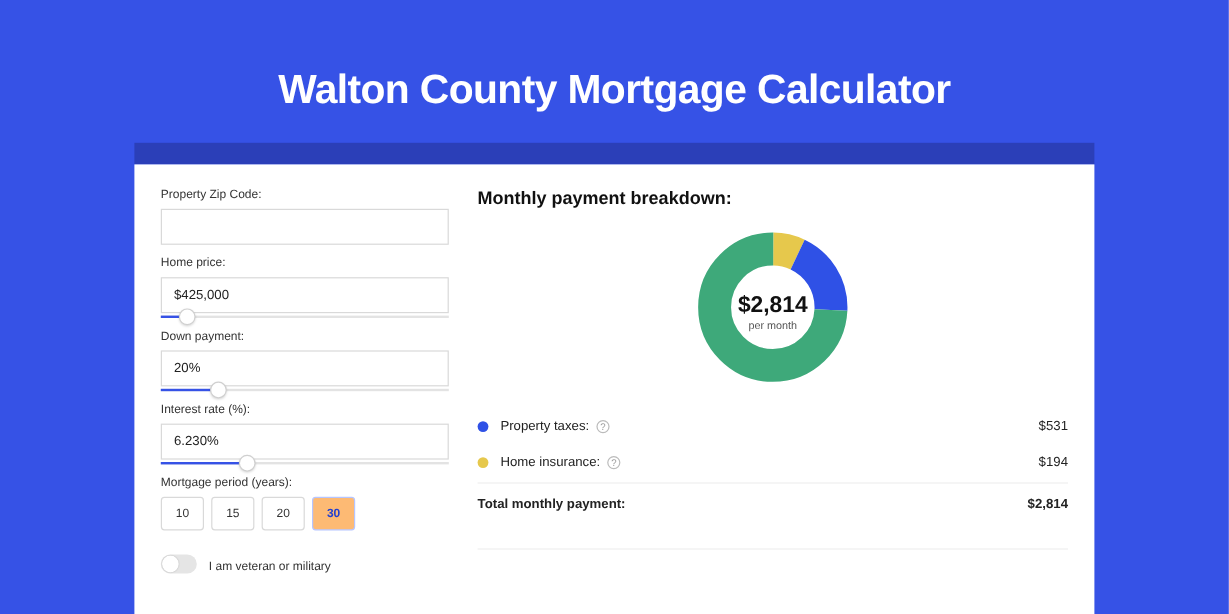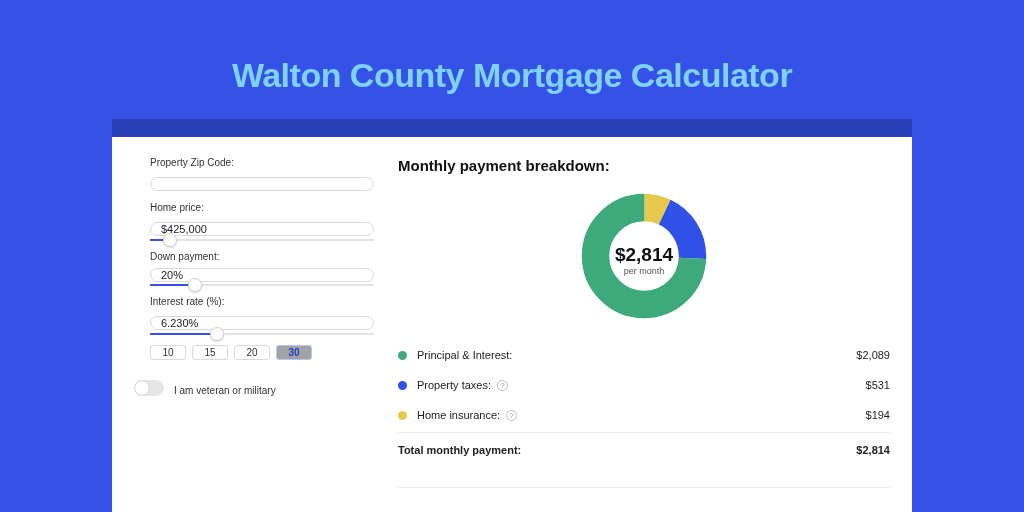--- a/index.html
+++ b/index.html
@@ -1,34 +1,34 @@
 <!DOCTYPE html>
 <html><head>
 <meta charset="utf-8">
 <style>
   * { box-sizing: border-box; margin: 0; padding: 0; }
   html, body { width: 1024px; height: 512px; overflow: hidden; font-family: Arial, Helvetica, sans-serif; }
   body { background: #3652e6; }
-  .title { text-align: center; padding-top: 56px; padding-bottom: 24px; color: #7dd3fc; font-size: 34px; font-weight: 800; letter-spacing: -0.5px; }
+  .title { text-align: center; padding-top: 56px; padding-bottom: 24px; color: #ffffff; font-size: 34px; font-weight: 800; letter-spacing: -0.5px; }
   .dark-band { background: #2b3fb8; height: 18px; margin: 0 112px; }
   .card { background: #fff; margin: 0 112px; height: 412px; padding: 20px 22px; display: flex; gap: 24px; }
   .left { width: 240px; }
   .right { flex: 1; }
   .field-label { font-size: 10px; color: #333; margin-bottom: 6px; }
-  .text-input { width: 100%; height: 14px; border: 1px solid #d9d9d9; border-radius: 10px; padding: 0 10px; font-size: 11px; color: #222; background: #fff; }
-  .block { margin-bottom: 10px; margin-left: 16px; }
+  .text-input { width: 100%; height: 30px; border: 1px solid #d9d9d9; border-radius: 0; padding: 0 10px; font-size: 11px; color: #222; background: #fff; }
+  .block { margin-bottom: 10px; }
   .slider-track { position: relative; height: 2px; background: #e3e3e3; margin-top: 2px; }
   .slider-fill { position: absolute; left: 0; top: 0; bottom: 0; background: #3652e6; }
   .slider-thumb { position: absolute; top: 50%; width: 14px; height: 14px; background: #fff; border: 1px solid #d0d0d0; border-radius: 50%; transform: translate(-50%, -50%); box-shadow: 0 1px 2px rgba(0,0,0,.15); }
   .row { display: flex; gap: 8px; }
   .row .text-input:first-child { flex: 1.7; }
   .row .text-input:last-child { flex: 1; }
   .period-btns { display: flex; gap: 6px; margin-top: 4px; }
-  .pbtn { width: 36px; height: 15px; border: 1px solid #d9d9d9; border-radius: 3px; background: #fff; font-size: 10px; color: #333; display: flex; align-items: center; justify-content: center; cursor: pointer; }
-  .pbtn.sel { background: #a3a3a3; border-color: #b6c5ff; color: #2240d0; font-weight: 600; }
+  .pbtn { width: 36px; height: 28px; border: 1px solid #d9d9d9; border-radius: 3px; background: #fff; font-size: 10px; color: #333; display: flex; align-items: center; justify-content: center; cursor: pointer; }
+  .pbtn.sel { background: #fdba74; border-color: #b6c5ff; color: #2240d0; font-weight: 600; }
   .vet { display: flex; align-items: flex-end; gap: 10px; margin-top: 20px; }
   .toggle { width: 30px; height: 16px; border-radius: 10px; background: #e5e5e5; position: relative; }
   .toggle .knob { width: 14px; height: 14px; border-radius: 50%; background: #fff; position: absolute; left: 1px; top: 1px; box-shadow: 0 0 1px rgba(0,0,0,.3); }
   .vet-label { font-size: 10px; color: #333; }
 
   .section-title { font-size: 15px; font-weight: 700; color: #111; margin-bottom: 12px; }
   .donut-wrap { display: flex; justify-content: center; padding: 6px 0 14px; position: relative; }
   .donut-center { position: absolute; left: 50%; top: 50%; transform: translate(-50%, -50%); text-align: center; }
   .donut-amount { font-size: 19px; font-weight: 800; color: #111; }
   .donut-label { font-size: 9px; color: #555; }
@@ -84,20 +84,21 @@
     <div class="block">
       <div class="field-label">Interest rate (%):</div>
       <input class="text-input" value="6.230%" style="">
       <div class="slider-track">
         <div class="slider-fill" id="ir-fill" style="width: 30%;"></div>
         <div class="slider-thumb" id="ir-thumb" style="left: 30%;"></div>
       </div>
     </div>
 
     <div class="block">
+      <div class="field-label">Mortgage period (years):</div>
       <div class="period-btns" id="period-btns">
           <div class="pbtn">10</div>
           <div class="pbtn">15</div>
           <div class="pbtn">20</div>
           <div class="pbtn sel">30</div>
         </div>
     </div>
 
     <div class="vet">
       <div class="toggle">
@@ -118,27 +119,20 @@
           <circle cx="21" cy="21" r="15.915" fill="transparent" stroke="#3ea97a" stroke-width="9" stroke-dasharray="74.23596304193319 25.76403695806681" stroke-dashoffset="-0.7640369580668072"></circle>
         </svg>
       <div class="donut-center">
         <div class="donut-amount">$2,814</div>
         <div class="donut-label">per month</div>
       </div>
     </div>
 
     <div class="breakdown" id="breakdown-list">
         <div class="brow">
-          <span class="dot green"></span>
-          <span class="blabel">
-            <span>Principal &amp; Interest:</span>
-          </span>
-          <span class="bval">$2,089</span>
-        </div>
-        <div class="brow">
           <span class="dot blue"></span>
           <span class="blabel">
             <span>Property taxes:</span>
             <span class="qicon">?</span>
           </span>
           <span class="bval">$531</span>
         </div>
         <div class="brow">
           <span class="dot yellow"></span>
           <span class="blabel">

